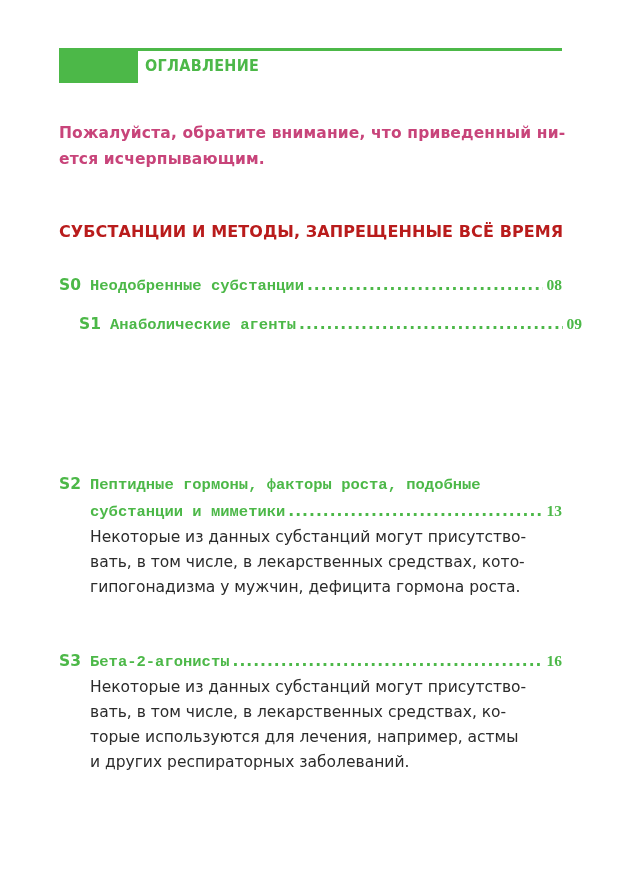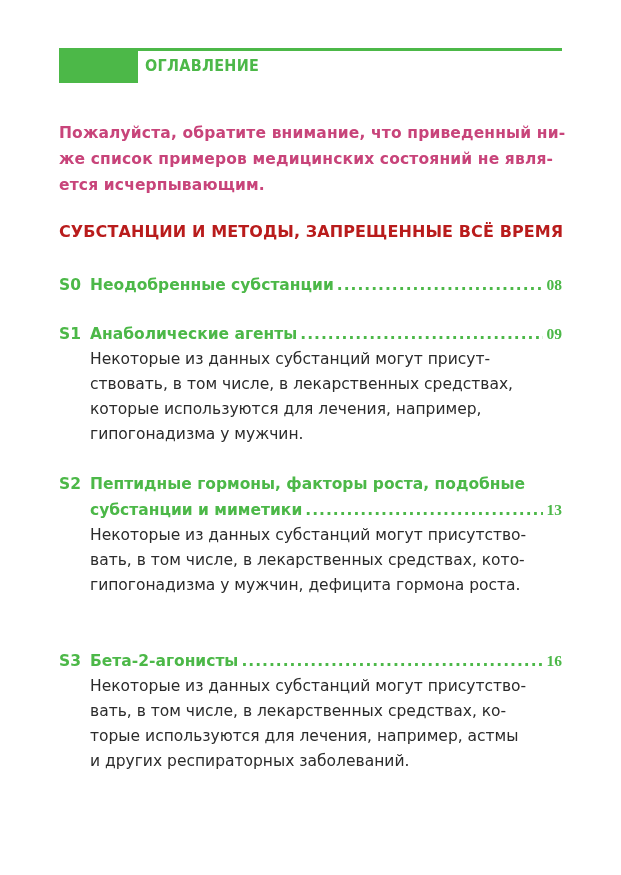--- a/index.html
+++ b/index.html
@@ -17,68 +17,61 @@
             font-size: 15.5px; font-weight: bold; line-height: 26px; letter-spacing: 0.15px; }
   .notice div { white-space: nowrap; }
 
   .section-heading { position: absolute; left: 0; top: 222px; font-size: 16px; font-weight: bold;
                      color: #b91c1c; white-space: nowrap; letter-spacing: 0.1px; }
 
   .toc-entry { position: absolute; left: 0; width: 503px; }
   .entry-title-row { display: flex; align-items: baseline; color: #4cb848; font-weight: bold;
                      font-size: 15.5px; line-height: 25px; white-space: nowrap; }
   .entry-code { width: 31px; flex: none; }
-  .entry-title { flex: none; }
+  .entry-title { flex: none; font-family: Liberation Mono, monospace; }
   .entry-dots { flex: 1 1 auto; overflow: hidden; margin: 0 4px 0 3px; letter-spacing: 1px; }
   .entry-dots::before { content: "........................................................................................................................"; }
   .entry-page { flex: none; font-family: Liberation Serif, serif; }
   .entry-title-cont { padding-left: 31px; }
   .entry-desc { padding-left: 31px; color: #2b2b2b; font-size: 15.5px; line-height: 25px; }
   .entry-desc div { white-space: nowrap; }
 </style>
 </head>
 <body>
 
 <div class="page">
 
   <div class="header">
     <div class="header-line"></div>
     <div class="header-block"></div>
     <div class="header-title">ОГЛАВЛЕНИЕ</div>
   </div>
 
   <div class="notice">
     <div>Пожалуйста, обратите внимание, что приведенный ни-</div>
-    <div>же список примеров медицинских состояний не явля-</div>
     <div>ется исчерпывающим.</div>
   </div>
 
   <div class="section-heading">СУБСТАНЦИИ И МЕТОДЫ, ЗАПРЕЩЕННЫЕ ВСЁ ВРЕМЯ</div>
 
   <div class="toc-entry" style="top:272px;">
     <div class="entry-title-row">
       <span class="entry-code">S0</span>
       <span class="entry-title">Неодобренные субстанции</span>
       <span class="entry-dots"></span>
       <span class="entry-page">08</span>
     </div>
   </div>
 
-  <div class="toc-entry" style="top:321px;">
+  <div class="toc-entry" style="top:311px;margin-left:20px;">
     <div class="entry-title-row">
       <span class="entry-code">S1</span>
       <span class="entry-title">Анаболические агенты</span>
       <span class="entry-dots"></span>
       <span class="entry-page">09</span>
-    </div>
-    <div class="entry-desc">
-      <div>Некоторые из данных субстанций могут присут-</div>
-      <div>ствовать, в том числе, в лекарственных средствах,</div>
-      <div>которые используются для лечения, например,</div>
-      <div>гипогонадизма у мужчин.</div>
     </div>
   </div>
 
   <div class="toc-entry" style="top:472px;">
     <div class="entry-title-row">
       <span class="entry-code">S2</span>
       <span class="entry-title">Пептидные гормоны, факторы роста, подобные</span>
     </div>
     <div class="entry-title-row entry-title-cont">
       <span class="entry-title">субстанции и миметики</span>

